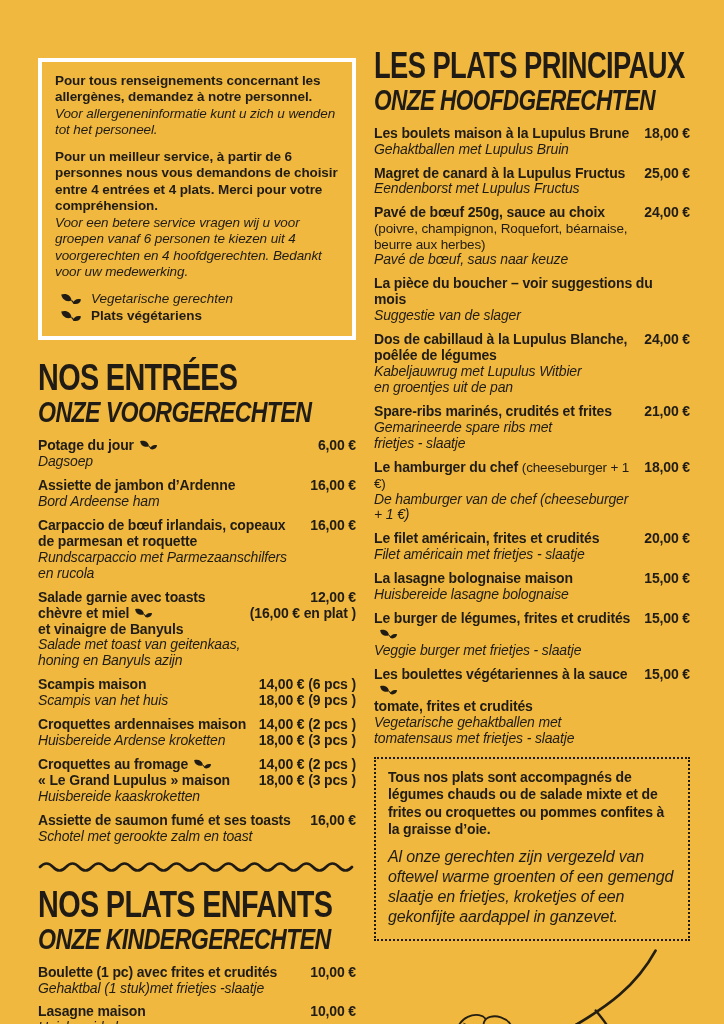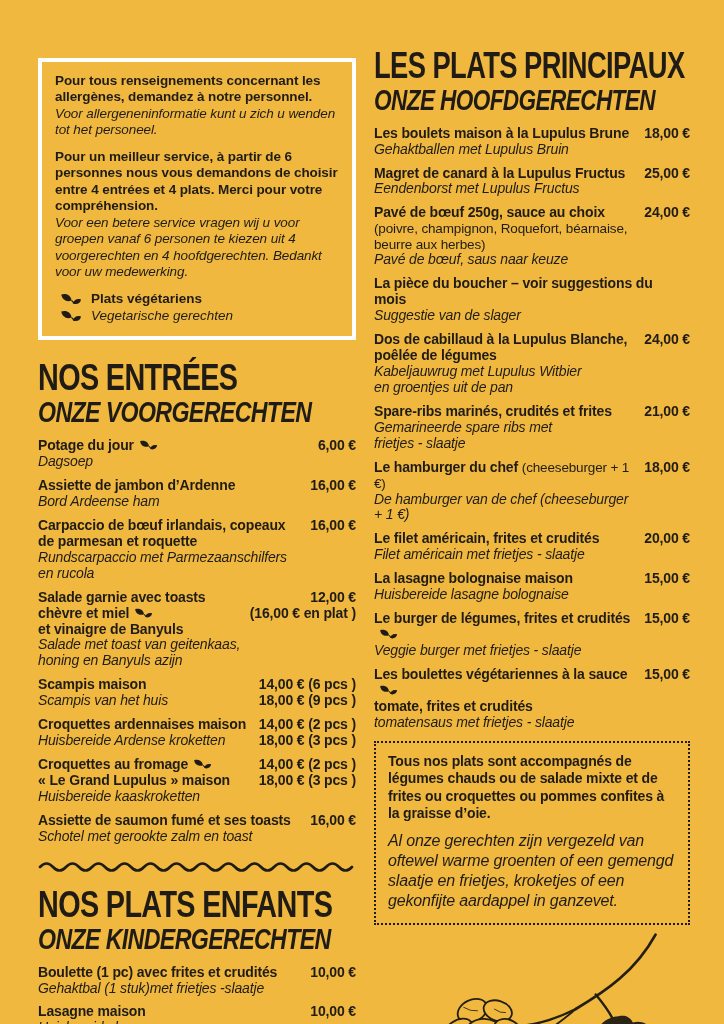--- a/index.html
+++ b/index.html
@@ -69,27 +69,27 @@
     <div class="info-fr">Pour tous renseignements concernant les allergènes, demandez à notre personnel.</div>
     <div class="info-nl">Voor allergeneninformatie kunt u zich u wenden tot het personeel.</div>
     <div class="info-gap"></div>
     <div class="info-fr">Pour un meilleur service, à partir de 6 personnes nous vous demandons de choisir entre 4 entrées et 4 plats. Merci pour votre compréhension.</div>
     <div class="info-nl">Voor een betere service vragen wij u voor groepen vanaf 6 personen te kiezen uit 4 voorgerechten en 4 hoofdgerechten. Bedankt voor uw medewerking.</div>
     <div class="veg-legend">
       <div class="veg-row">
         <svg class="leaf" width="22" height="14" viewBox="0 0 26 15">
             <use href="#leafpair"></use>
           </svg>
-        <span class="lbl-fr">Plats végétariens</span>
+        <span class="lbl-nl">Vegetarische gerechten</span>
       </div>
       <div class="veg-row">
         <svg class="leaf" width="22" height="14" viewBox="0 0 26 15">
             <use href="#leafpair"></use>
           </svg>
-        <span class="lbl-nl">Vegetarische gerechten</span>
+        <span class="lbl-fr">Plats végétariens</span>
       </div>
     </div>
   </div>
 
   <div style="height:20px"></div>
 
   <div class="section-head">
     <div class="h1">NOS ENTRÉES</div>
     <div class="h2">ONZE VOORGERECHTEN</div>
   </div>
@@ -339,20 +339,21 @@
           <div>15,00 €</div>
         </div>
     </div>
 
     <div class="item">
       <div class="item-text">
         <span class="fr-line"><span>Les boulettes végétariennes à la sauce</span><svg class="leaf" width="19" height="12" viewBox="0 0 26 15">
               <use href="#leafpair"></use>
             </svg></span>
         <span class="fr-line">tomate, frites et crudités</span>
+        <span class="nl-line">Vegetarische gehaktballen met</span>
         <span class="nl-line">tomatensaus met frietjes - slaatje</span>
       </div>
       <div class="item-prices">
           <div>15,00 €</div>
         </div>
     </div>
   </div>
 
   <div class="note-box">
     <div class="note-fr">Tous nos plats sont accompagnés de légumes chauds ou de salade mixte et de frites ou croquettes ou pommes confites à la graisse d’oie.</div>

